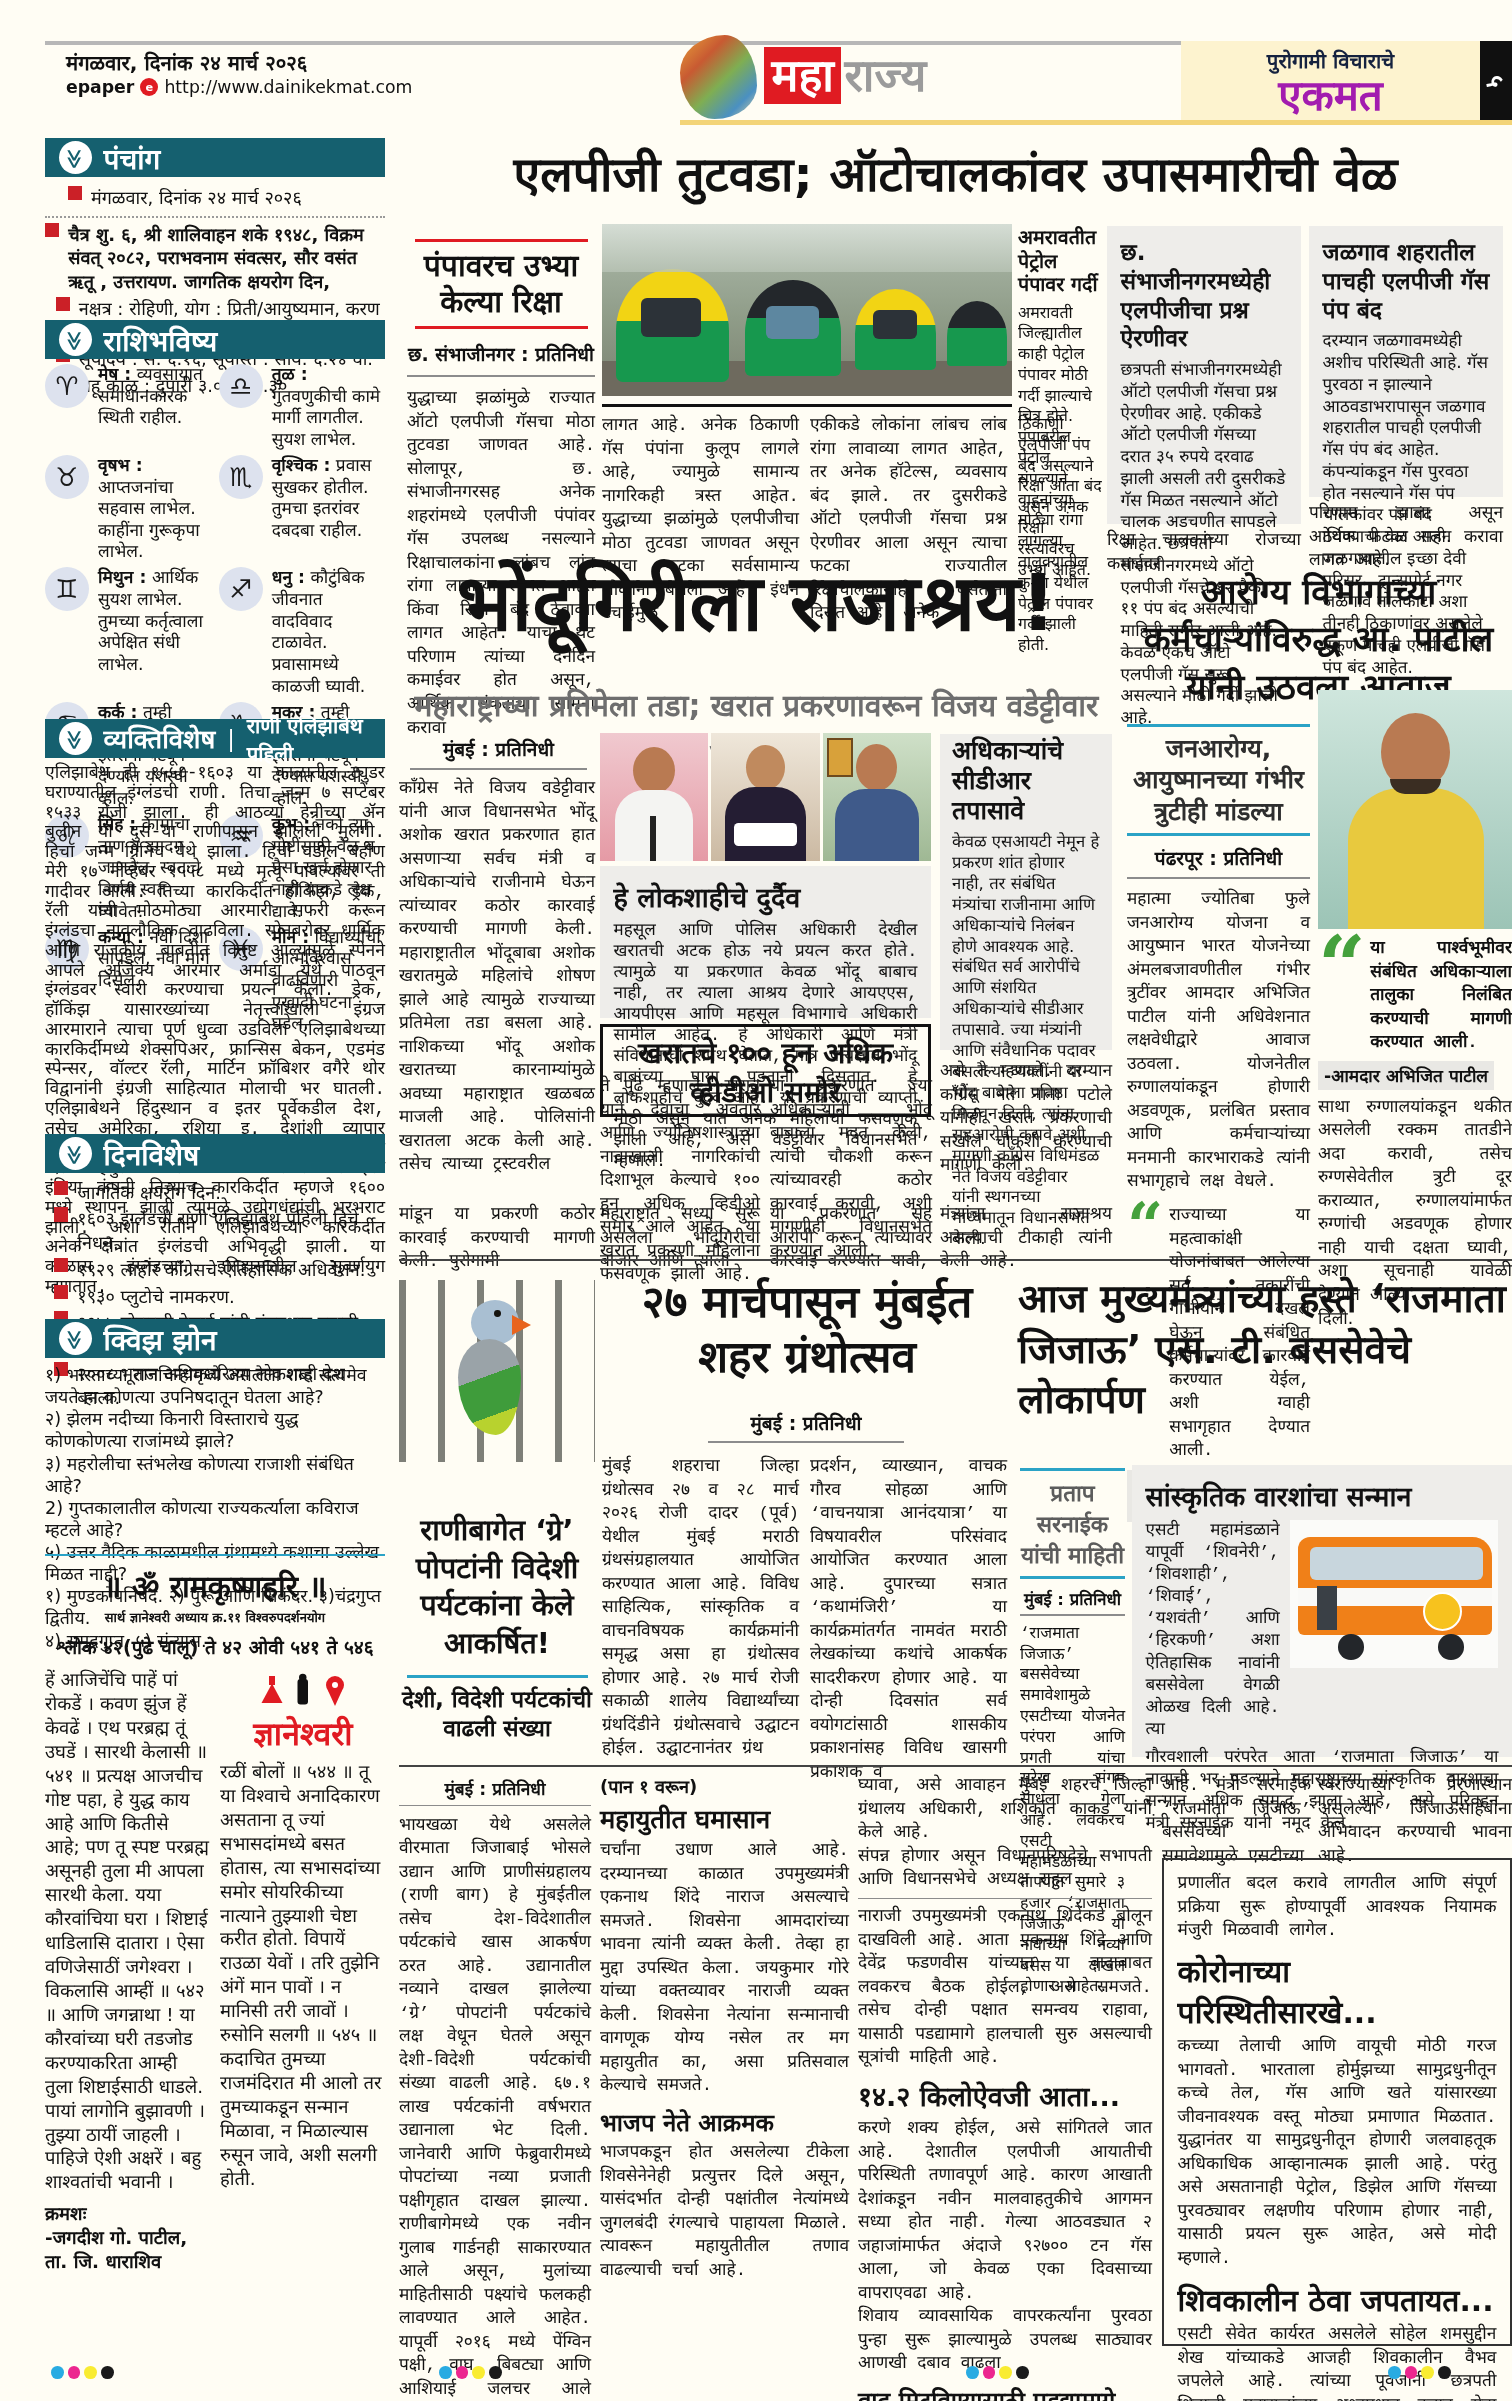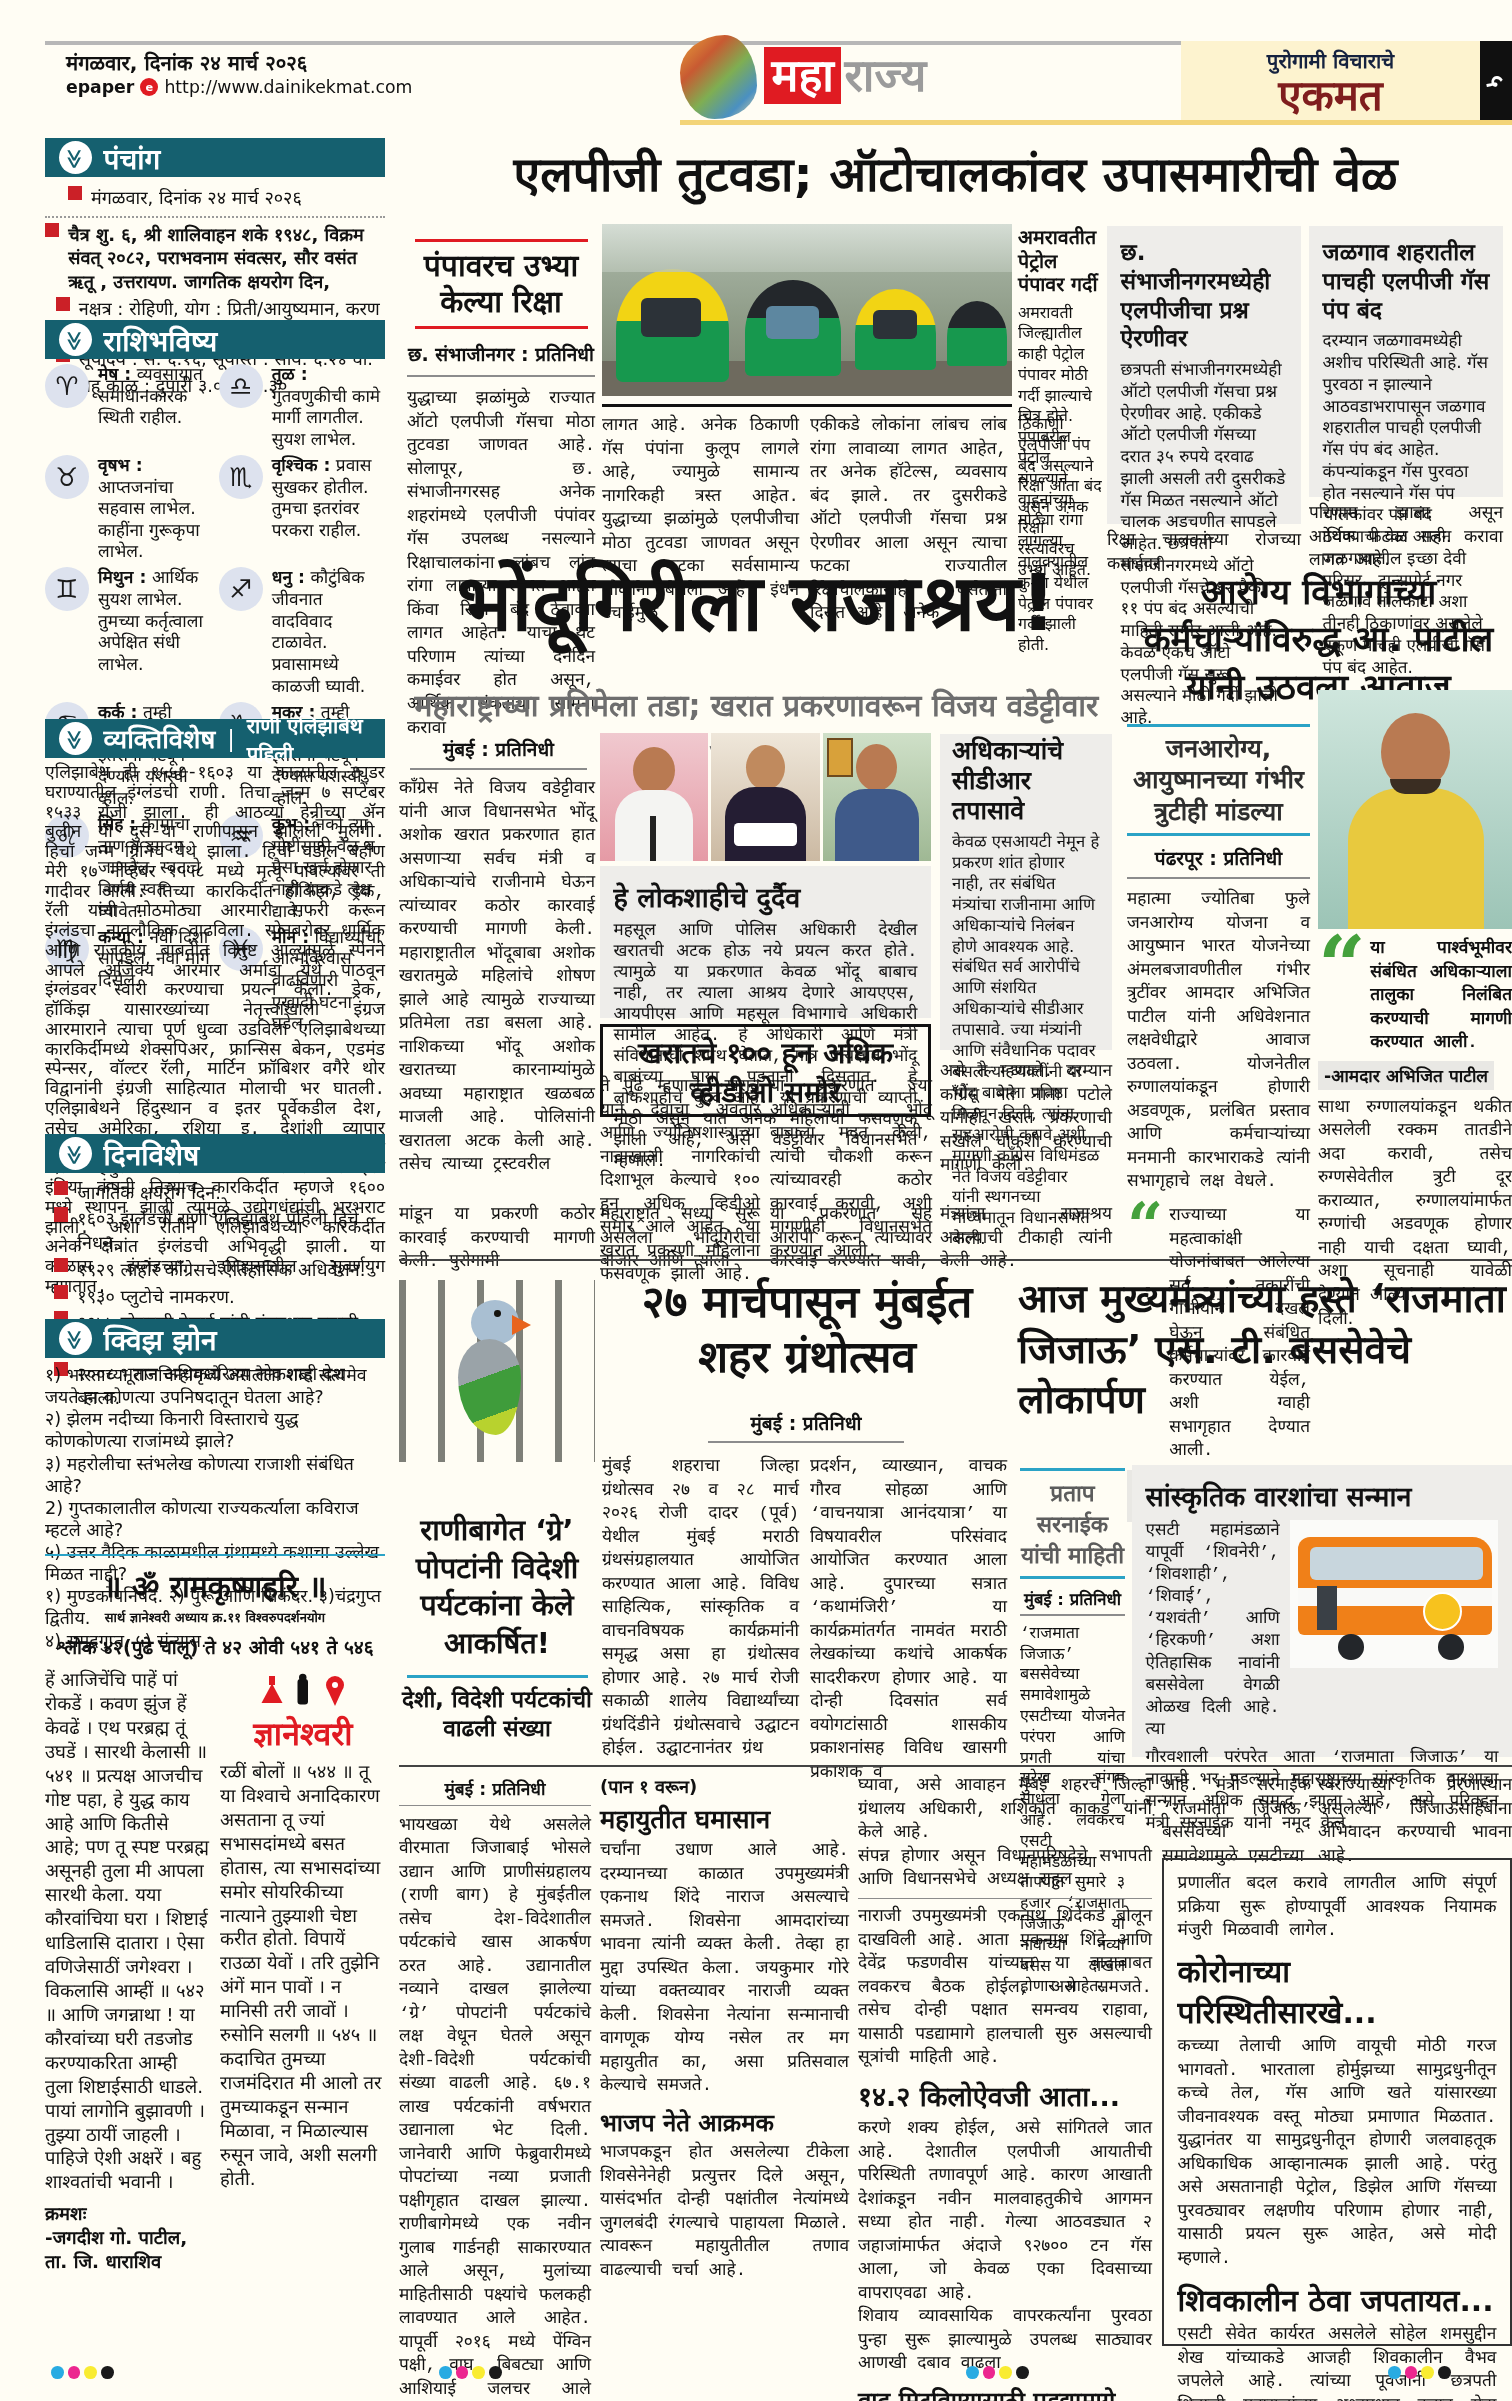--- a/index.html
+++ b/index.html
@@ -46,21 +46,21 @@
     <span style="width:18px;height:18px;border-radius:50%;background:#e01b22;color:#fff;display:inline-flex;align-items:center;justify-content:center;font-size:11.3px;font-weight:bold">e</span>
     <span style="font-size:17.3px">http://www.dainikekmat.com</span>
   </div>
   <div class="abs" style="left:680px;top:35px;width:77px;height:84px;background:linear-gradient(135deg,#e8a13a 0%,#c85a32 30%,#7fae52 55%,#4a90c2 80%,#e6d9a0 100%);border-radius:58% 42% 55% 45%/45% 60% 40% 55%"></div>
   <div class="abs" style="left:764px;top:47px;display:flex;align-items:flex-start">
     <span style="background:#e01b22;color:#fff;font-weight:bold;font-size:45px;line-height:1.2;padding:1.5px 7.5px">महा</span>
     <span style="color:#9b9b9b;font-weight:bold;font-size:45px;line-height:1.2;padding:1.5px 3px">राज्य</span>
   </div>
   <div class="abs c" style="left:1181px;top:41px;width:299px;height:80px;background:#fdf3cf;padding-top:4.5px">
     <div class="b" style="font-size:20.3px;color:#15223f">पुरोगामी विचाराचे</div>
-    <div class="b" style="font-size:42px;color:#7f1d1d;line-height:1.05">एकमत</div>
+    <div class="b" style="font-size:42px;color:#a21caf;line-height:1.05">एकमत</div>
   </div>
   <div class="abs" style="left:1480px;top:41px;width:32px;height:80px;background:#101010;color:#fff;display:flex;align-items:center;justify-content:center">
     <span style="display:inline-block;transform:rotate(90deg);font-size:24px;font-weight:bold">५</span>
   </div>
   <div class="abs" style="left:680px;top:120px;width:832px;height:5.3px;background:#f3d478"></div>
 
   <div class="abs th" style="left:45px;top:138px;width:340px;height:39px">
     <span class="chev">
         <span>≫</span>
       </span>
@@ -104,21 +104,21 @@
     <div class="zo">
         <span class="zi">♎</span>
         <span class="zt"><span class="b">तुळ :</span> <span>गुंतवणुकीची कामे मार्गी लागतील. सुयश लाभेल.</span></span>
       </div>
     <div class="zo">
         <span class="zi">♉</span>
         <span class="zt"><span class="b">वृषभ :</span> <span>आप्तजनांचा सहवास लाभेल. काहींना गुरूकृपा लाभेल.</span></span>
       </div>
     <div class="zo">
         <span class="zi">♏</span>
-        <span class="zt"><span class="b">वृश्चिक :</span> <span>प्रवास सुखकर होतील. तुमचा इतरांवर परकरा राहील.</span></span>
+        <span class="zt"><span class="b">वृश्चिक :</span> <span>प्रवास सुखकर होतील. तुमचा इतरांवर दबदबा राहील.</span></span>
       </div>
     <div class="zo">
         <span class="zi">♊</span>
         <span class="zt"><span class="b">मिथुन :</span> <span>आर्थिक सुयश लाभेल. तुमच्या कर्तृत्वाला अपेक्षित संधी लाभेल.</span></span>
       </div>
     <div class="zo">
         <span class="zi">♐</span>
         <span class="zt"><span class="b">धनु :</span> <span>कौटुंबिक जीवनात वादविवाद टाळावेत. प्रवासामध्ये काळजी घ्यावी.</span></span>
       </div>
     <div class="zo">

